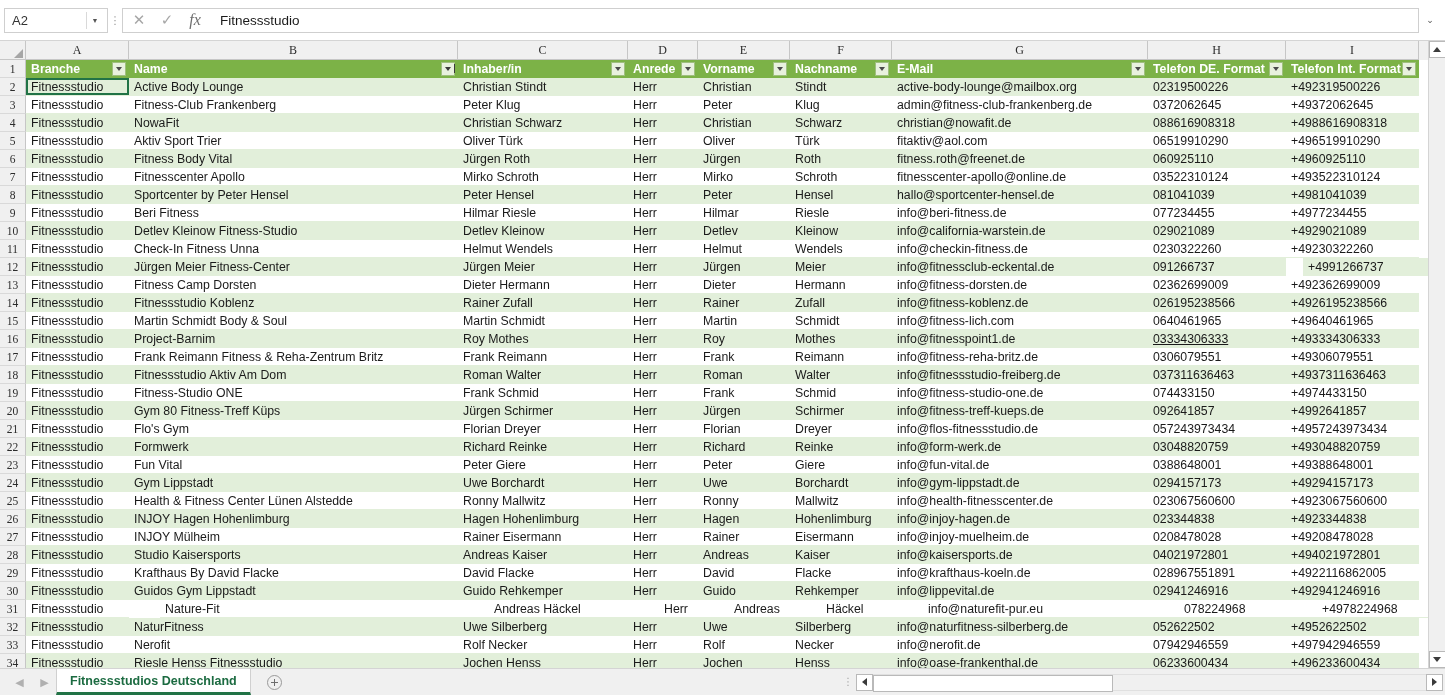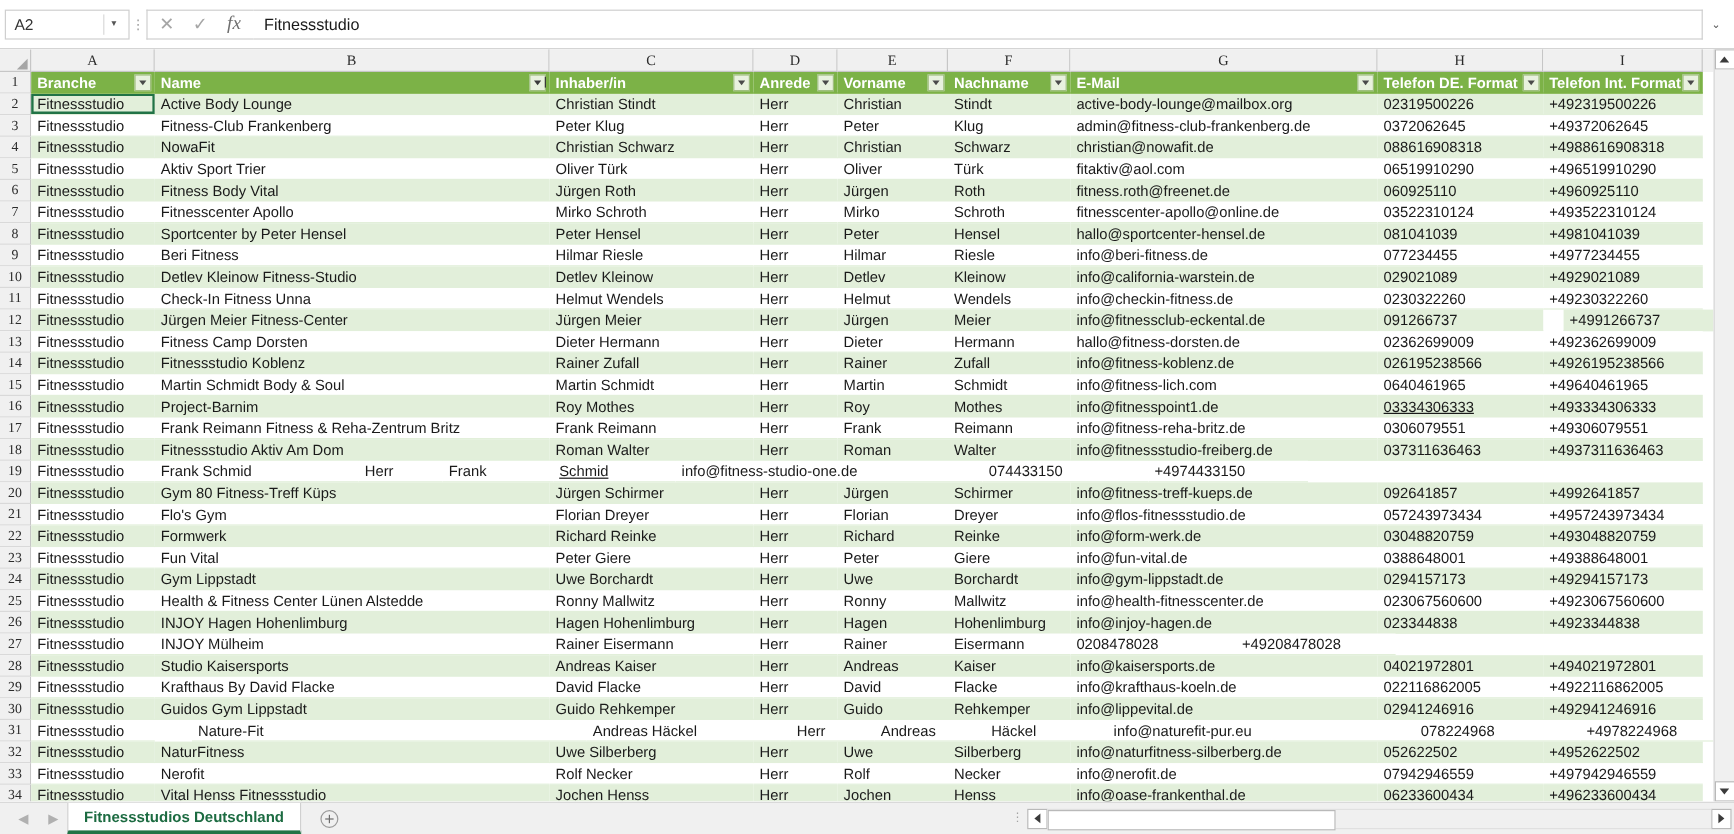--- a/index.html
+++ b/index.html
@@ -585,21 +585,21 @@
             <div class="cell" style="width: 133px; min-width: 133px; margin-left: 17px;">+4991266737</div>
           </div>
           <div class="grid-row plain">
             <div class="rowhead">13</div>
             <div class="cell" style="width: 103px; min-width: 103px;">Fitnessstudio</div>
             <div class="cell" style="width: 329px; min-width: 329px;">Fitness Camp Dorsten</div>
             <div class="cell" style="width: 170px; min-width: 170px;">Dieter Hermann</div>
             <div class="cell" style="width: 70px; min-width: 70px;">Herr</div>
             <div class="cell" style="width: 92px; min-width: 92px;">Dieter</div>
             <div class="cell" style="width: 102px; min-width: 102px;">Hermann</div>
-            <div class="cell" style="width: 256px; min-width: 256px;">hallo@fitness-dorsten.de</div>
+            <div class="cell" style="width: 256px; min-width: 256px;">info@fitness-dorsten.de</div>
             <div class="cell" style="width: 138px; min-width: 138px;">02362699009</div>
             <div class="cell" style="width: 133px; min-width: 133px;">+492362699009</div>
           </div>
           <div class="grid-row band">
             <div class="rowhead">14</div>
             <div class="cell" style="width: 103px; min-width: 103px;">Fitnessstudio</div>
             <div class="cell" style="width: 329px; min-width: 329px;">Fitnessstudio Koblenz</div>
             <div class="cell" style="width: 170px; min-width: 170px;">Rainer Zufall</div>
             <div class="cell" style="width: 70px; min-width: 70px;">Herr</div>
             <div class="cell" style="width: 92px; min-width: 92px;">Rainer</div>
@@ -652,24 +652,25 @@
             <div class="cell" style="width: 70px; min-width: 70px;">Herr</div>
             <div class="cell" style="width: 92px; min-width: 92px;">Roman</div>
             <div class="cell" style="width: 102px; min-width: 102px;">Walter</div>
             <div class="cell" style="width: 256px; min-width: 256px;">info@fitnessstudio-freiberg.de</div>
             <div class="cell" style="width: 138px; min-width: 138px;">037311636463</div>
             <div class="cell" style="width: 133px; min-width: 133px;">+4937311636463</div>
           </div>
           <div class="grid-row plain">
             <div class="rowhead">19</div>
             <div class="cell" style="width: 103px; min-width: 103px;">Fitnessstudio</div>
+            <div class="cell" style="width: 329px; min-width: 329px;">Fitness-Studio ONE</div>
             <div class="cell" style="width: 170px; min-width: 170px;">Frank Schmid</div>
             <div class="cell" style="width: 70px; min-width: 70px;">Herr</div>
             <div class="cell" style="width: 92px; min-width: 92px;">Frank</div>
-            <div class="cell" style="width: 102px; min-width: 102px; text-decoration: underline;">Schmid</div>
+            <div class="cell" style="width: 102px; min-width: 102px;">Schmid</div>
             <div class="cell" style="width: 256px; min-width: 256px;">info@fitness-studio-one.de</div>
             <div class="cell" style="width: 138px; min-width: 138px;">074433150</div>
             <div class="cell" style="width: 133px; min-width: 133px;">+4974433150</div>
           </div>
           <div class="grid-row band">
             <div class="rowhead">20</div>
             <div class="cell" style="width: 103px; min-width: 103px;">Fitnessstudio</div>
             <div class="cell" style="width: 329px; min-width: 329px;">Gym 80 Fitness-Treff Küps</div>
             <div class="cell" style="width: 170px; min-width: 170px;">Jürgen Schirmer</div>
             <div class="cell" style="width: 70px; min-width: 70px;">Herr</div>
@@ -752,20 +753,21 @@
             <div class="cell" style="width: 133px; min-width: 133px;">+4923344838</div>
           </div>
           <div class="grid-row plain">
             <div class="rowhead">27</div>
             <div class="cell" style="width: 103px; min-width: 103px;">Fitnessstudio</div>
             <div class="cell" style="width: 329px; min-width: 329px;">INJOY Mülheim</div>
             <div class="cell" style="width: 170px; min-width: 170px;">Rainer Eisermann</div>
             <div class="cell" style="width: 70px; min-width: 70px;">Herr</div>
             <div class="cell" style="width: 92px; min-width: 92px;">Rainer</div>
             <div class="cell" style="width: 102px; min-width: 102px;">Eisermann</div>
+            <div class="cell" style="width: 256px; min-width: 256px;">info@injoy-muelheim.de</div>
             <div class="cell" style="width: 138px; min-width: 138px;">0208478028</div>
             <div class="cell" style="width: 133px; min-width: 133px;">+49208478028</div>
           </div>
           <div class="grid-row band">
             <div class="rowhead">28</div>
             <div class="cell" style="width: 103px; min-width: 103px;">Fitnessstudio</div>
             <div class="cell" style="width: 329px; min-width: 329px;">Studio Kaisersports</div>
             <div class="cell" style="width: 170px; min-width: 170px;">Andreas Kaiser</div>
             <div class="cell" style="width: 70px; min-width: 70px;">Herr</div>
             <div class="cell" style="width: 92px; min-width: 92px;">Andreas</div>
@@ -776,21 +778,21 @@
           </div>
           <div class="grid-row plain">
             <div class="rowhead">29</div>
             <div class="cell" style="width: 103px; min-width: 103px;">Fitnessstudio</div>
             <div class="cell" style="width: 329px; min-width: 329px;">Krafthaus By David Flacke</div>
             <div class="cell" style="width: 170px; min-width: 170px;">David Flacke</div>
             <div class="cell" style="width: 70px; min-width: 70px;">Herr</div>
             <div class="cell" style="width: 92px; min-width: 92px;">David</div>
             <div class="cell" style="width: 102px; min-width: 102px;">Flacke</div>
             <div class="cell" style="width: 256px; min-width: 256px;">info@krafthaus-koeln.de</div>
-            <div class="cell" style="width: 138px; min-width: 138px;">022116862005</div>
+            <div class="cell" style="width: 138px; min-width: 138px;">028967551891</div>
             <div class="cell" style="width: 133px; min-width: 133px;">+4922116862005</div>
           </div>
           <div class="grid-row band">
             <div class="rowhead">30</div>
             <div class="cell" style="width: 103px; min-width: 103px;">Fitnessstudio</div>
             <div class="cell" style="width: 329px; min-width: 329px;">Guidos Gym Lippstadt</div>
             <div class="cell" style="width: 170px; min-width: 170px;">Guido Rehkemper</div>
             <div class="cell" style="width: 70px; min-width: 70px;">Herr</div>
             <div class="cell" style="width: 92px; min-width: 92px;">Guido</div>
             <div class="cell" style="width: 102px; min-width: 102px;">Rehkemper</div>
@@ -830,21 +832,21 @@
             <div class="cell" style="width: 70px; min-width: 70px;">Herr</div>
             <div class="cell" style="width: 92px; min-width: 92px;">Rolf</div>
             <div class="cell" style="width: 102px; min-width: 102px;">Necker</div>
             <div class="cell" style="width: 256px; min-width: 256px;">info@nerofit.de</div>
             <div class="cell" style="width: 138px; min-width: 138px;">07942946559</div>
             <div class="cell" style="width: 133px; min-width: 133px;">+497942946559</div>
           </div>
           <div class="grid-row band">
             <div class="rowhead">34</div>
             <div class="cell" style="width: 103px; min-width: 103px;">Fitnessstudio</div>
-            <div class="cell" style="width: 329px; min-width: 329px;">Vital Henss Fitnessstudio</div>
+            <div class="cell" style="width: 329px; min-width: 329px;">Riesle Henss Fitnessstudio</div>
             <div class="cell" style="width: 170px; min-width: 170px;">Jochen Henss</div>
             <div class="cell" style="width: 70px; min-width: 70px;">Herr</div>
             <div class="cell" style="width: 92px; min-width: 92px;">Jochen</div>
             <div class="cell" style="width: 102px; min-width: 102px;">Henss</div>
             <div class="cell" style="width: 256px; min-width: 256px;">info@oase-frankenthal.de</div>
             <div class="cell" style="width: 138px; min-width: 138px;">06233600434</div>
             <div class="cell" style="width: 133px; min-width: 133px;">+496233600434</div>
           </div>
         </div>
 

